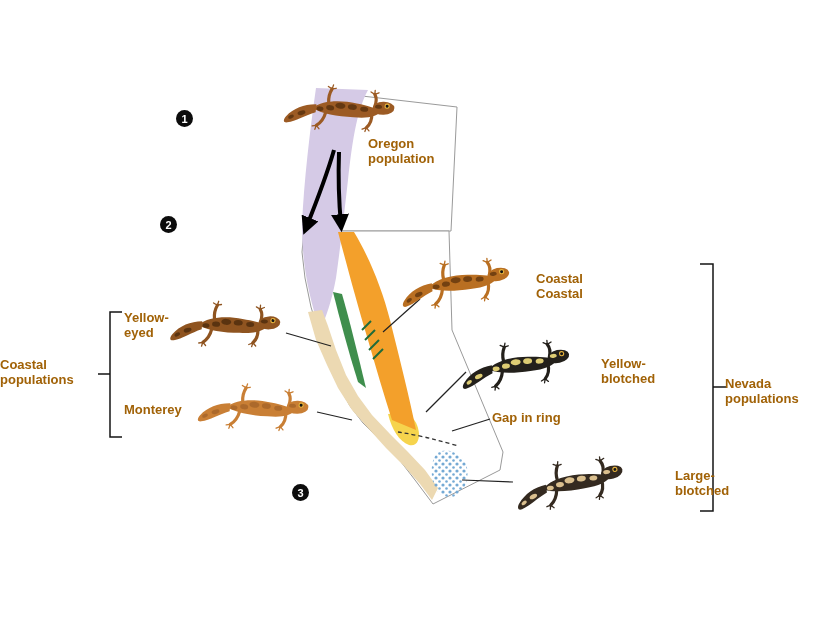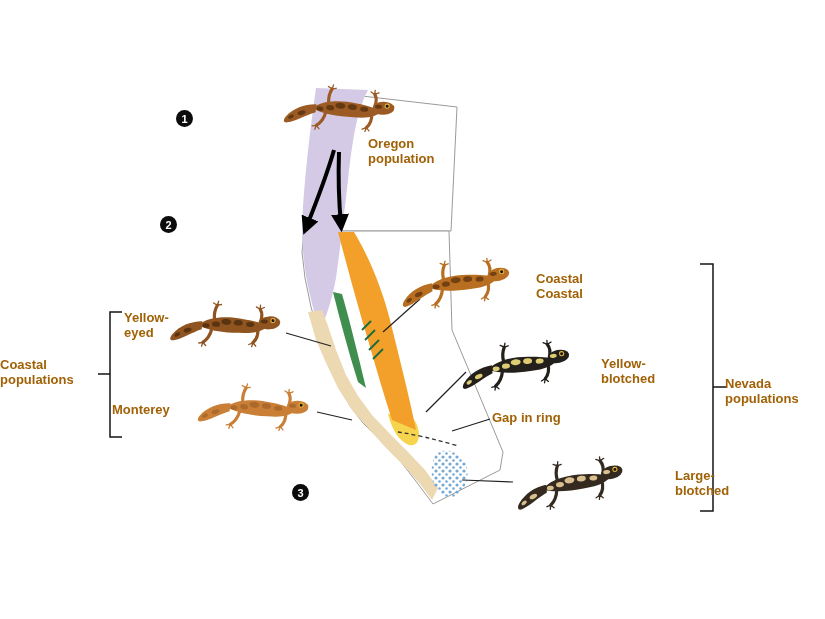--- a/index.html
+++ b/index.html
@@ -153,21 +153,21 @@
     <span>Gap in ring</span>
   </div>
   <div class="lbl" style="left:647px;top:468px;margin-left:28px;">
     <span>Large-</span>
     <span>blotched</span>
   </div>
   <div class="lbl" style="left:124px;top:310px;">
     <span>Yellow-</span>
     <span>eyed</span>
   </div>
-  <div class="lbl" style="left:112px;top:402px;">
+  <div class="lbl" style="left:112px;top:402px;padding-left:12px;">
     <span>Monterey</span>
   </div>
   <div class="lbl center" style="left:0px;top:357px;width:96px;">
     <span>Coastal</span>
     <span>populations</span>
   </div>
   <div class="lbl center" style="left:725px;top:376px;width:95px;">
     <span>Nevada</span>
     <span>populations</span>
   </div>

